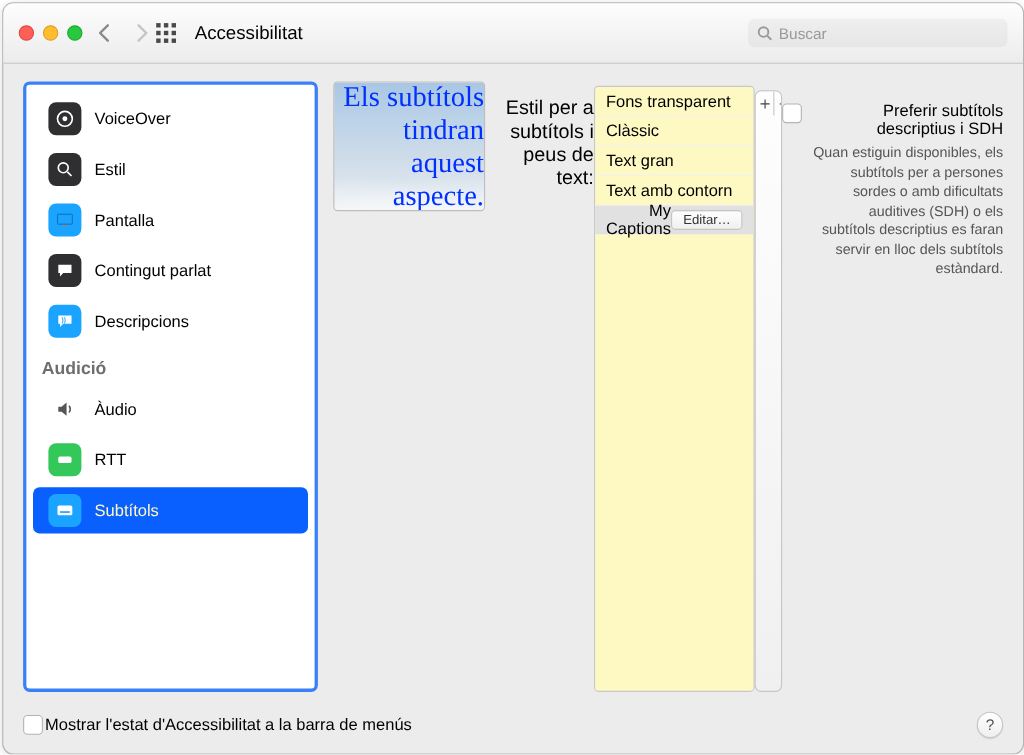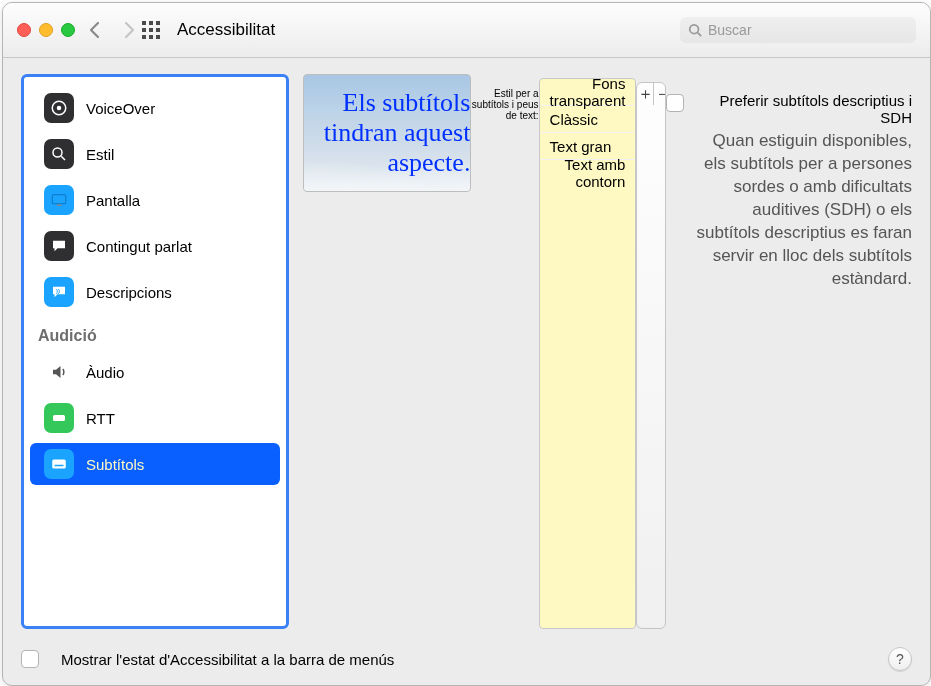--- a/index.html
+++ b/index.html
@@ -148,21 +148,21 @@
     
     content:"";
     position:absolute; inset:0;
     background:
       radial-gradient(ellipse 180px 60px at 10% 110%, rgba(255,255,255,.7), transparent 70%),
       radial-gradient(ellipse 220px 70px at 95% 115%, rgba(255,255,255,.75), transparent 70%);
   }
   .preview span { position:relative; }
   .caption-label {
     margin-top:14px;
-    font-size:10px;
+    font-size:18px;
   }
   .style-list {
     margin-top:4px;
     border:1px solid #c8c8c8;
     border-radius:4px;
     background:#fef9c3;
   }
   .style-row {
     display:flex; align-items:center;
     height:26px;
@@ -209,21 +209,21 @@
     border-radius:4px;
     background:#fff;
     flex:0 0 auto;
     margin-top:2px;
   }
   .checkbox-label {
     font-size:15px;
   }
   .checkbox-desc {
     color:#555;
-    font-size:17px;
+    font-size:13px;
     margin-top:4px;
     max-width:520px;
     line-height:1.35;
   }
 
   
   .footer {
     display:flex;
     align-items:center;
     padding-top:6px;
@@ -382,40 +382,44 @@
           </div>
           <div class="style-row">
             <span>Clàssic</span>
           </div>
           <div class="style-row">
             <span>Text gran</span>
           </div>
           <div class="style-row">
             <span>Text amb contorn</span>
           </div>
+          <div class="style-row selected">
+            <span>My Captions</span>
+            <span class="edit-btn">Editar…</span>
+          </div>
         </div>
 
         <div class="plusminus">
           <button>＋</button>
           <button>－</button>
         </div>
 
         <div class="checkbox-section">
           <div class="checkbox-box"></div>
           <div>
             <div class="checkbox-label">Preferir subtítols descriptius i SDH</div>
             <div class="checkbox-desc">Quan estiguin disponibles, els subtítols per a persones sordes o amb dificultats auditives (SDH) o els subtítols descriptius es faran servir en lloc dels subtítols estàndard.</div>
           </div>
         </div>
       </div>
 
     </div>
 
     <div class="footer">
-      <div style="display:flex;align-items:center;gap:22px">
+      <div style="display:flex;align-items:center;gap:2px">
         <div class="checkbox-box"></div>
         <span style="font-size:15px">Mostrar l'estat d'Accessibilitat a la barra de menús</span>
       </div>
       <div class="help-btn">?</div>
     </div>
   </div>
 
 </div>
 
 </body></html>

